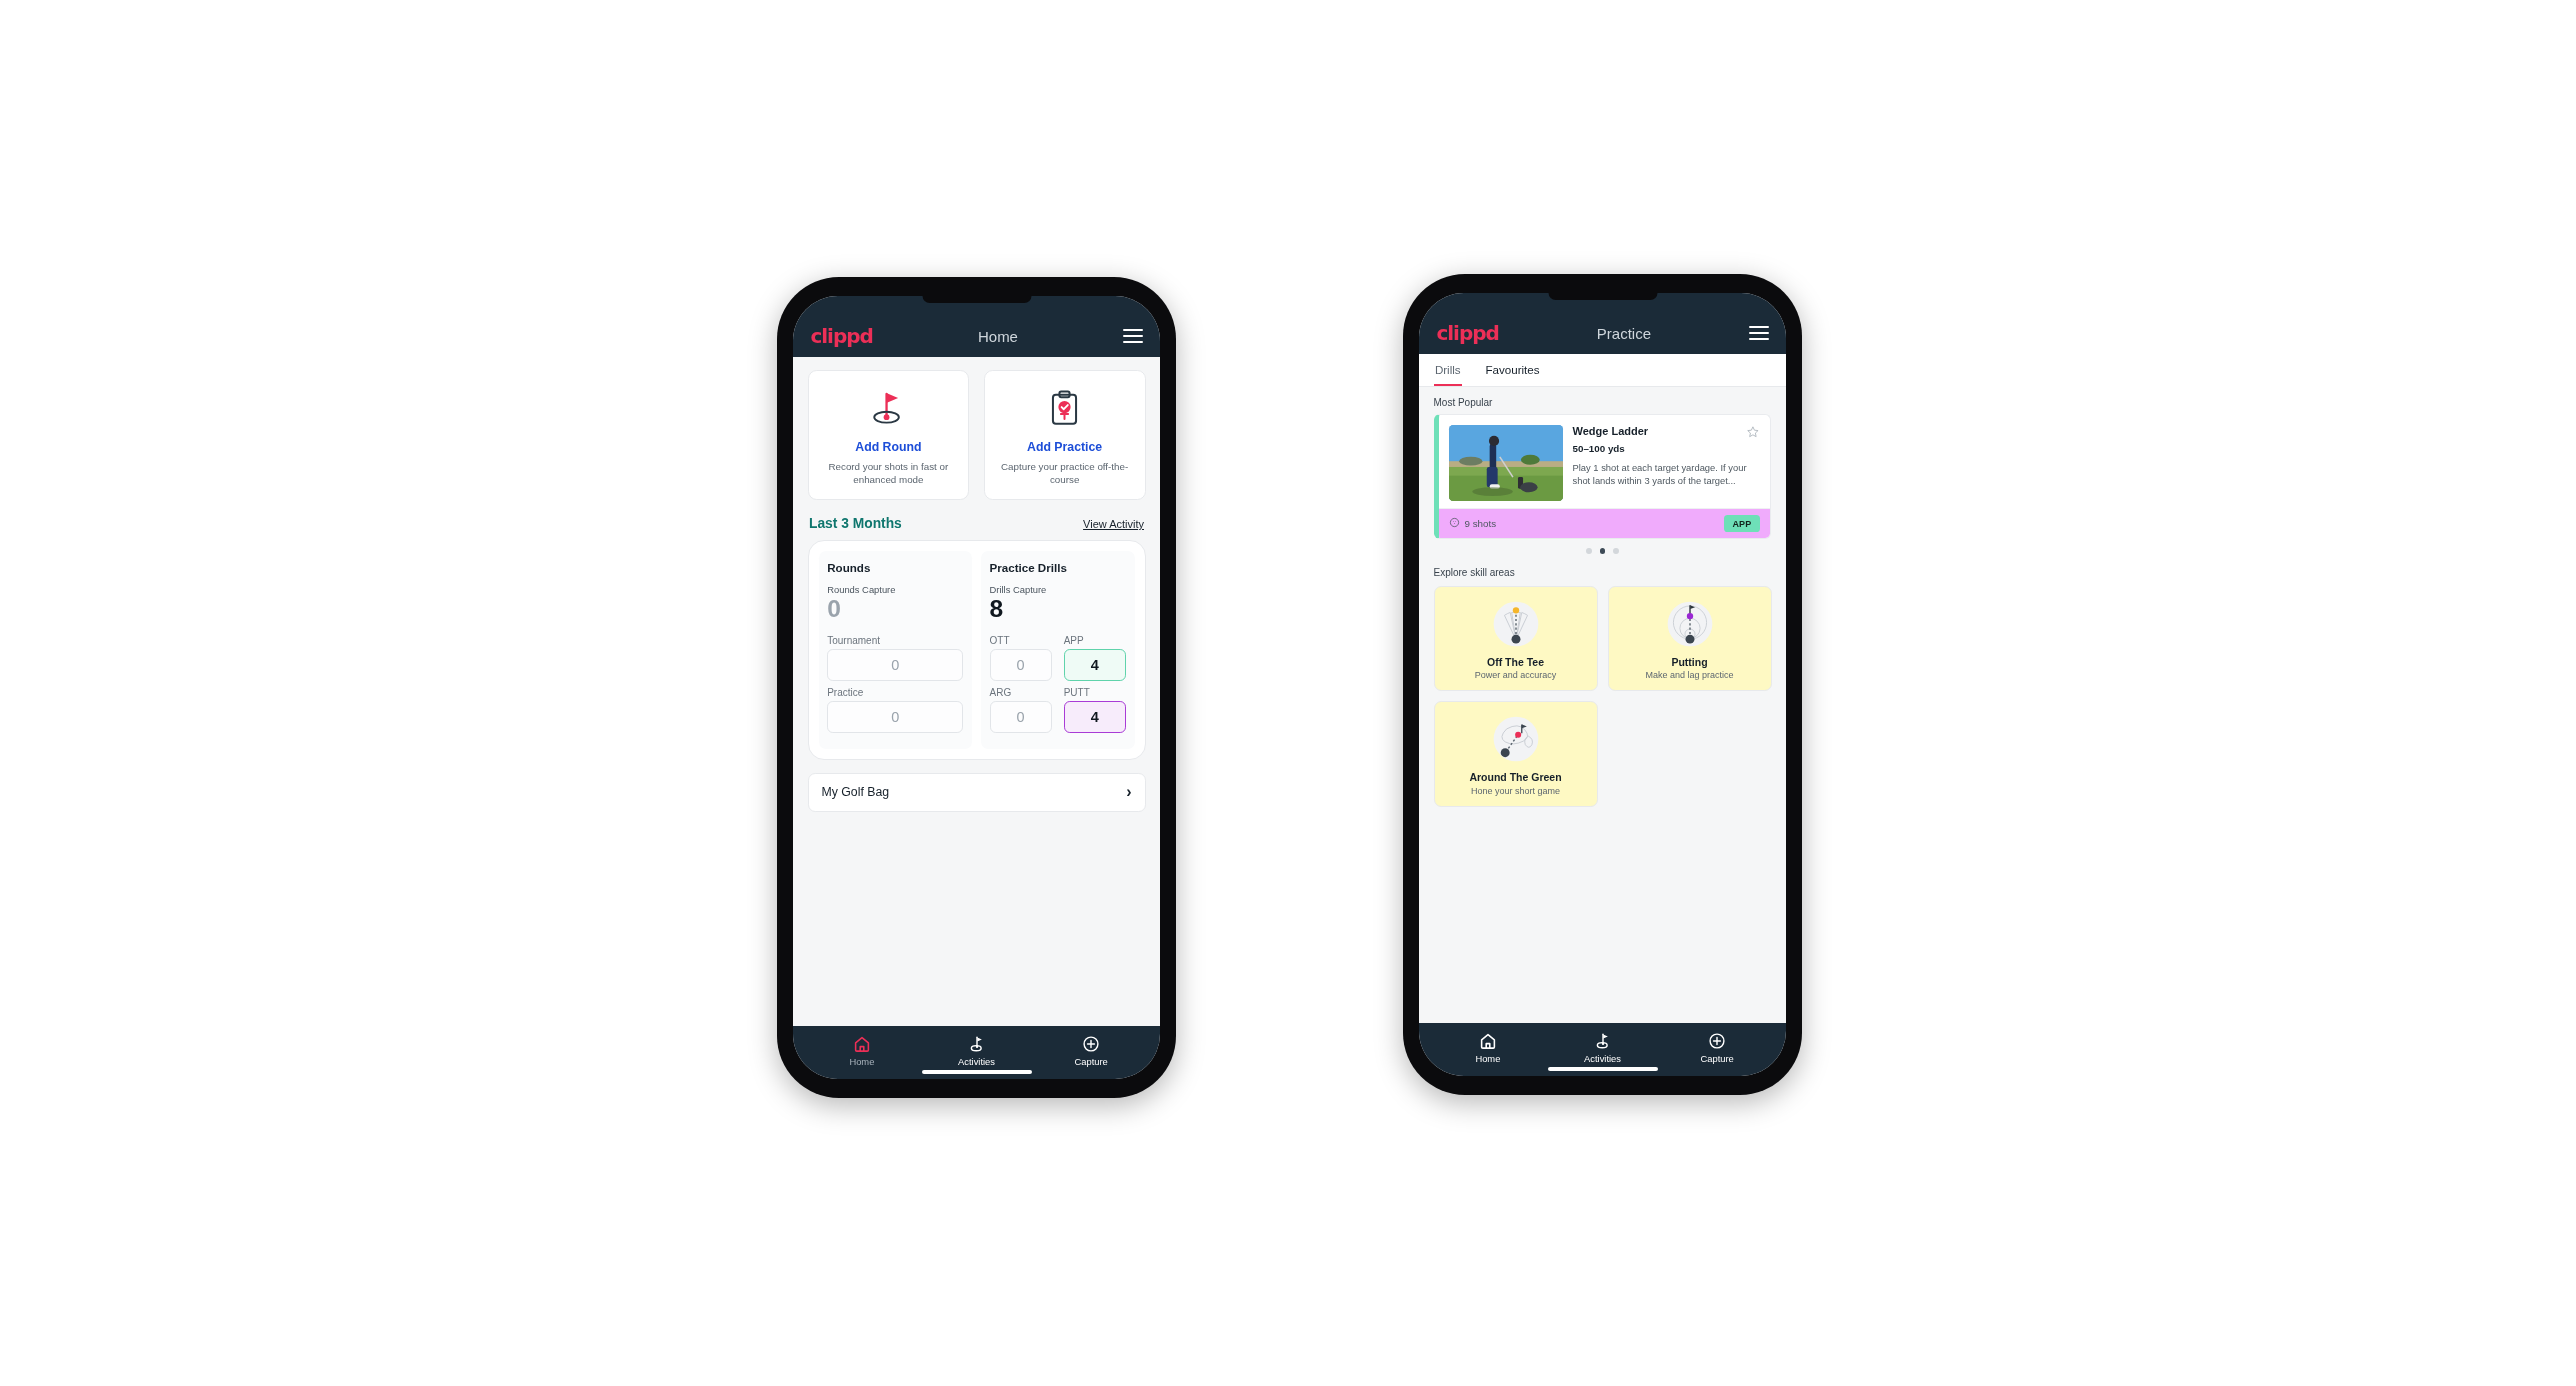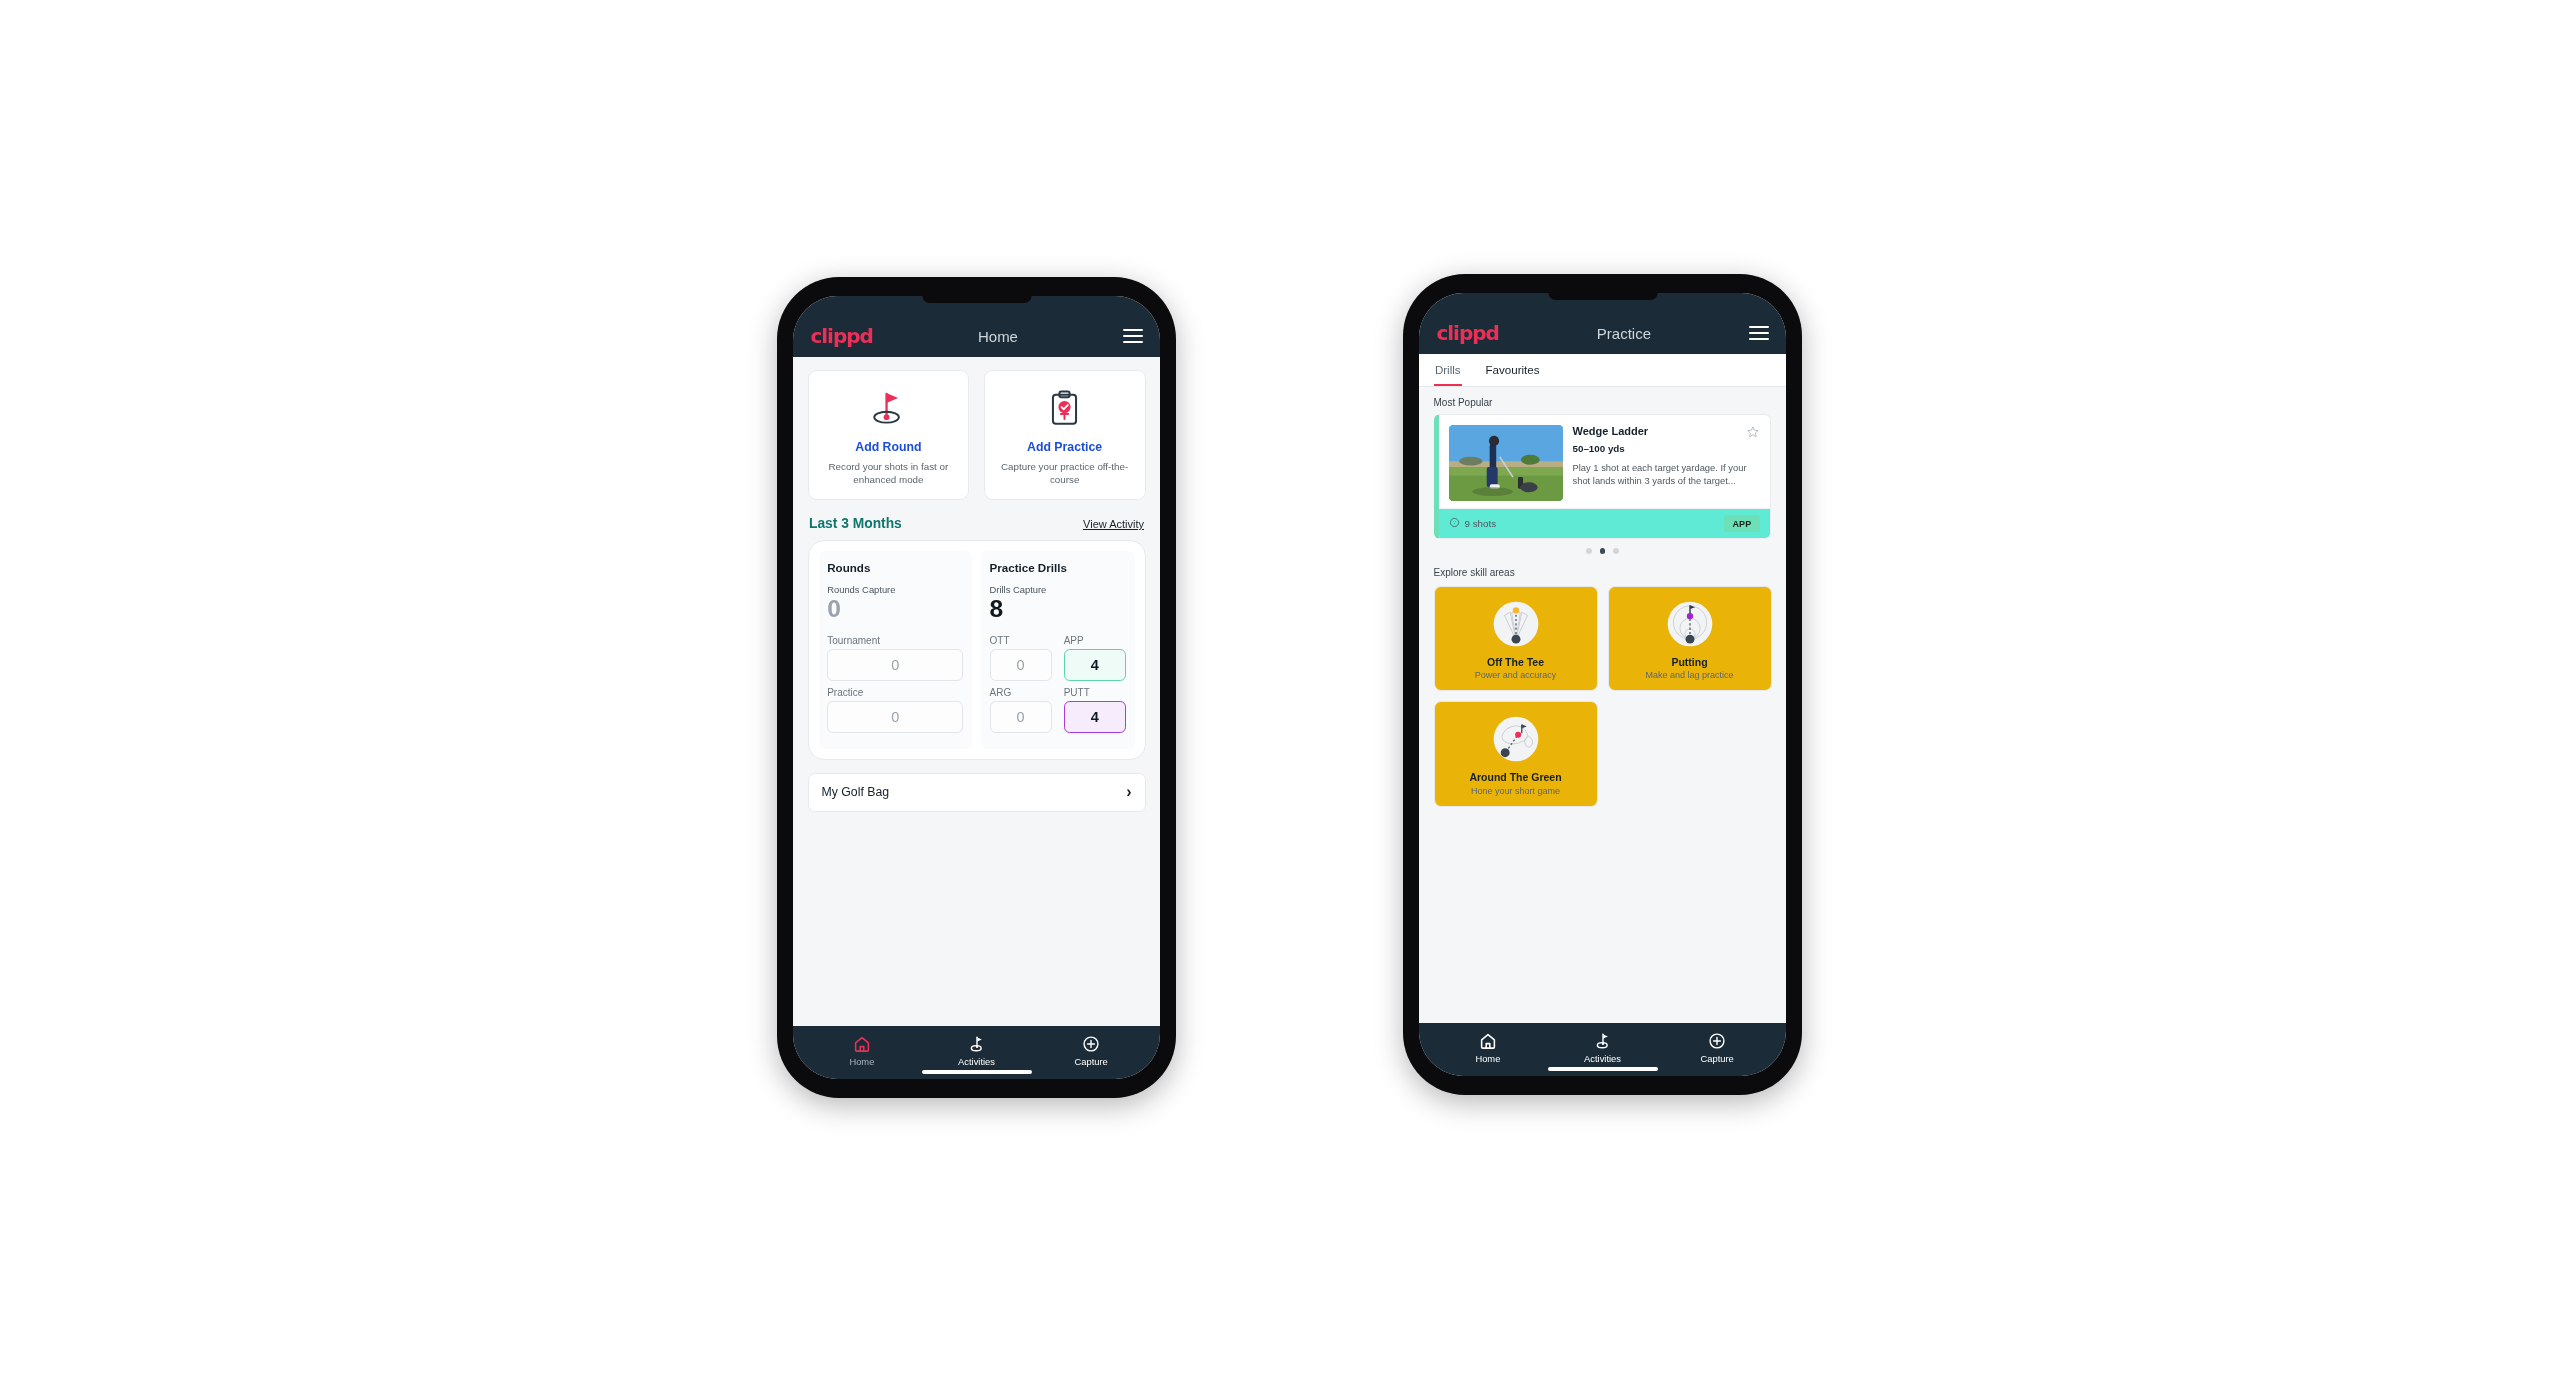--- a/index.html
+++ b/index.html
@@ -129,38 +129,38 @@
     flex: 0 0 114px; height: 76px; border-radius: 4.3px; overflow: hidden;
     background: #6aa6d8; position: relative;
   }
   .drill-meta { flex: 1 1 auto; min-width: 0; }
   .drill-title-row { display: flex; align-items: flex-start; justify-content: space-between; }
   .drill-title { font-size: 11px; font-weight: 700; color: #16202a; }
   .star { color: #b4bbc2; font-size: 13.8px; line-height: 1; cursor: pointer; }
   .drill-range { font-size: 9.8px; font-weight: 700; color: #16202a; margin-top: 1.4px; }
   .drill-desc { font-size: 9.4px; color: #4e5860; line-height: 1.45; margin-top: 6.5px; }
   .drill-foot {
-    border-top: 0.7px solid #eef0f2; background: #5eead4;
+    border-top: 0.7px solid #eef0f2; background: #f0abfc;
     display: flex; align-items: center; justify-content: space-between;
     padding: 5.8px 10px;
   }
   .shots { display: flex; align-items: center; gap: 5px; font-size: 9.8px; color: #4e5860; }
   .badge {
     background: #6ee0b8; color: #13241d; font-size: 9px; font-weight: 700;
     border-radius: 3.6px; padding: 3.6px 8px; letter-spacing: 0.2px;
   }
   .peek { flex: 0 0 7.2px; border-radius: 2.9px; background: #9b27d4; height: 100%; }
 
   .dots { display: flex; gap: 8px; justify-content: center; padding: 8.7px 0 2.9px 0; }
   .dot { width: 5.8px; height: 5.8px; border-radius: 50%; background: #d3d7db; cursor: pointer; }
   .dot.on { background: #3d4a56; }
 
   .skill-grid { display: grid; grid-template-columns: 1fr 1fr; gap: 10px; padding: 2.9px 14.5px 0 14.5px; }
   .skill-card {
-    background: #eab308; border: 0.7px solid #e7e9ec; border-radius: 7.2px;
+    background: #fef9c3; border: 0.7px solid #e7e9ec; border-radius: 7.2px;
     padding: 10px 7.2px 10px 7.2px; text-align: center; cursor: pointer;
   }
   .skill-art { height: 54px; display: flex; align-items: center; justify-content: center; }
   .skill-name { font-size: 10.5px; font-weight: 700; color: #16202a; margin-top: 4.3px; }
   .skill-sub { font-size: 9px; color: #5c6670; margin-top: 2.9px; }
 
   
   .botnav {
     flex: 0 0 auto; background: #1b2b38; padding: 8.7px 11.6px 11.6px 11.6px;
     display: flex; align-items: flex-start; justify-content: space-around;

